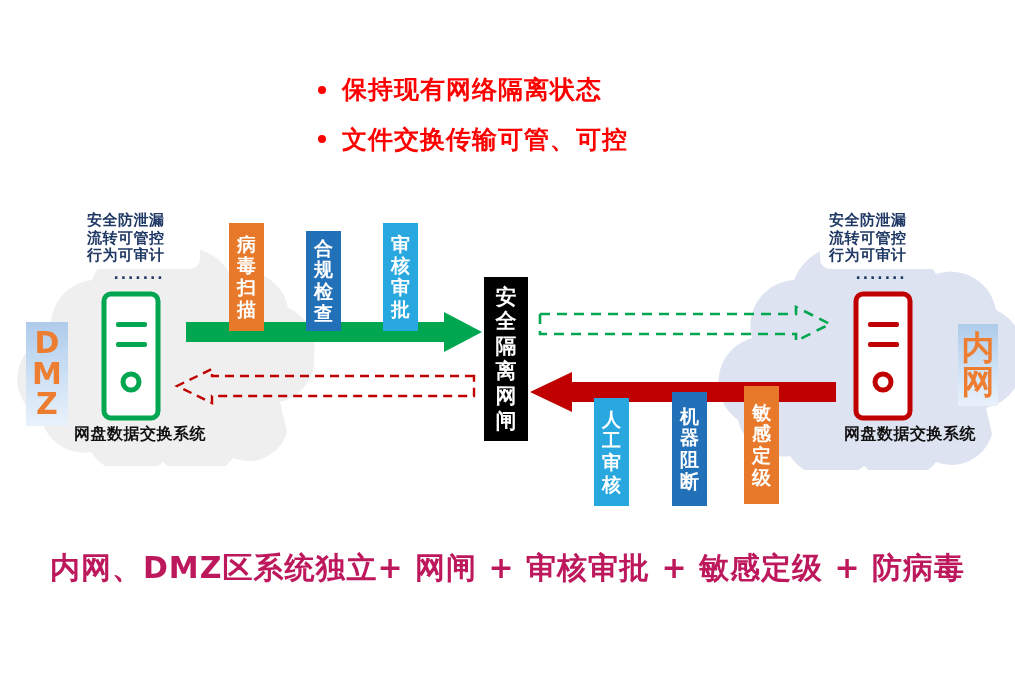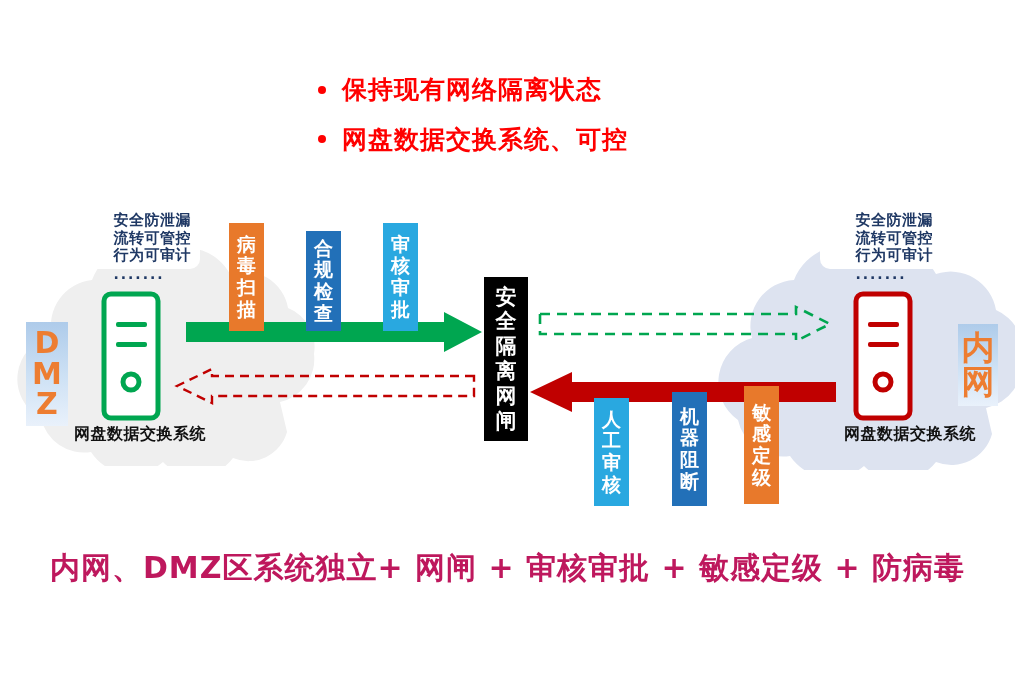--- a/index.html
+++ b/index.html
@@ -22,21 +22,21 @@
   }
 
   
   .cloud{position:absolute;}
   .cloud svg{display:block;}
 
   
   .callout{position:absolute;}
   .callout-box{
     background:#ffffff;border-radius:10px;padding:6px 9px 4px 9px;
-    text-align:right;
+    text-align:left;
   }
   .callout-line{
     color:#1F3864;font-weight:bold;font-size:15px;line-height:1.18;
     white-space:nowrap;letter-spacing:0.5px;
   }
   .callout-dots{
     text-align:center;color:#1F3864;font-weight:bold;font-size:14px;
     letter-spacing:2px;line-height:1;margin-top:2px;
   }
 
@@ -95,21 +95,21 @@
 
 <div id="stage">
 
   <div class="bullets">
     <div class="bullet-row">
       <span class="bullet-dot"></span>
       <span class="bullet-text">保持现有网络隔离状态</span>
     </div>
     <div class="bullet-row">
       <span class="bullet-dot"></span>
-      <span class="bullet-text">网盘数据交换系统、可控</span>
+      <span class="bullet-text">文件交换传输可管、可控</span>
     </div>
   </div>
 
   <div class="cloud" style="left:-8px;top:236px;">
     <svg width="330" height="230" viewBox="0 0 330 230">
       <path fill="#EFEFEF" d="
         M60,100
         a46,46 0 0 1 40,-56
         a52,52 0 0 1 74,-28
         a50,50 0 0 1 64,22

